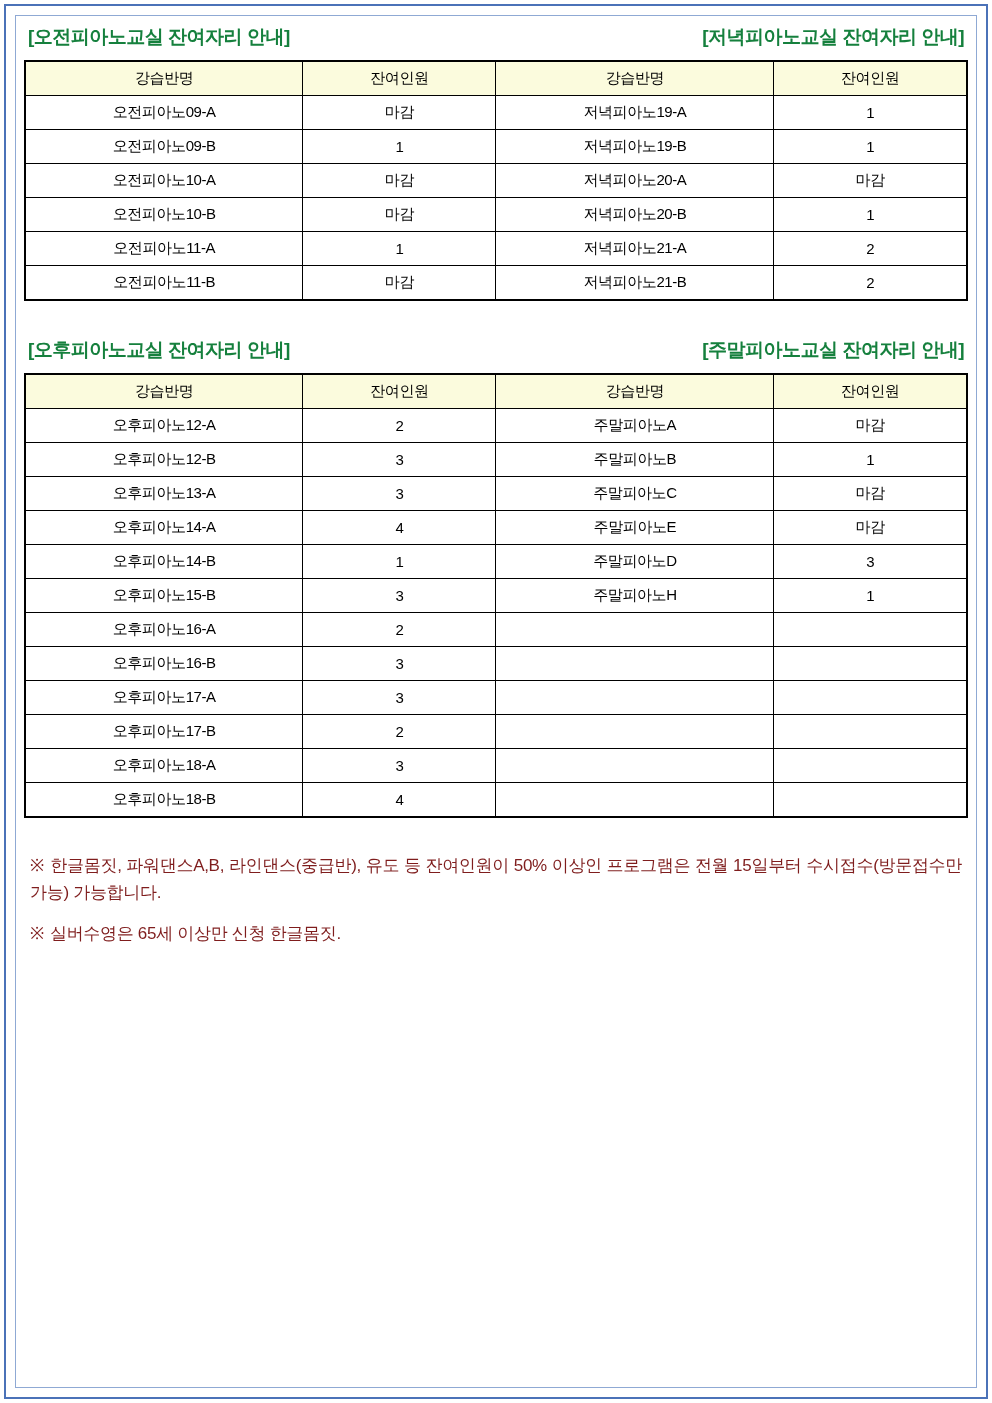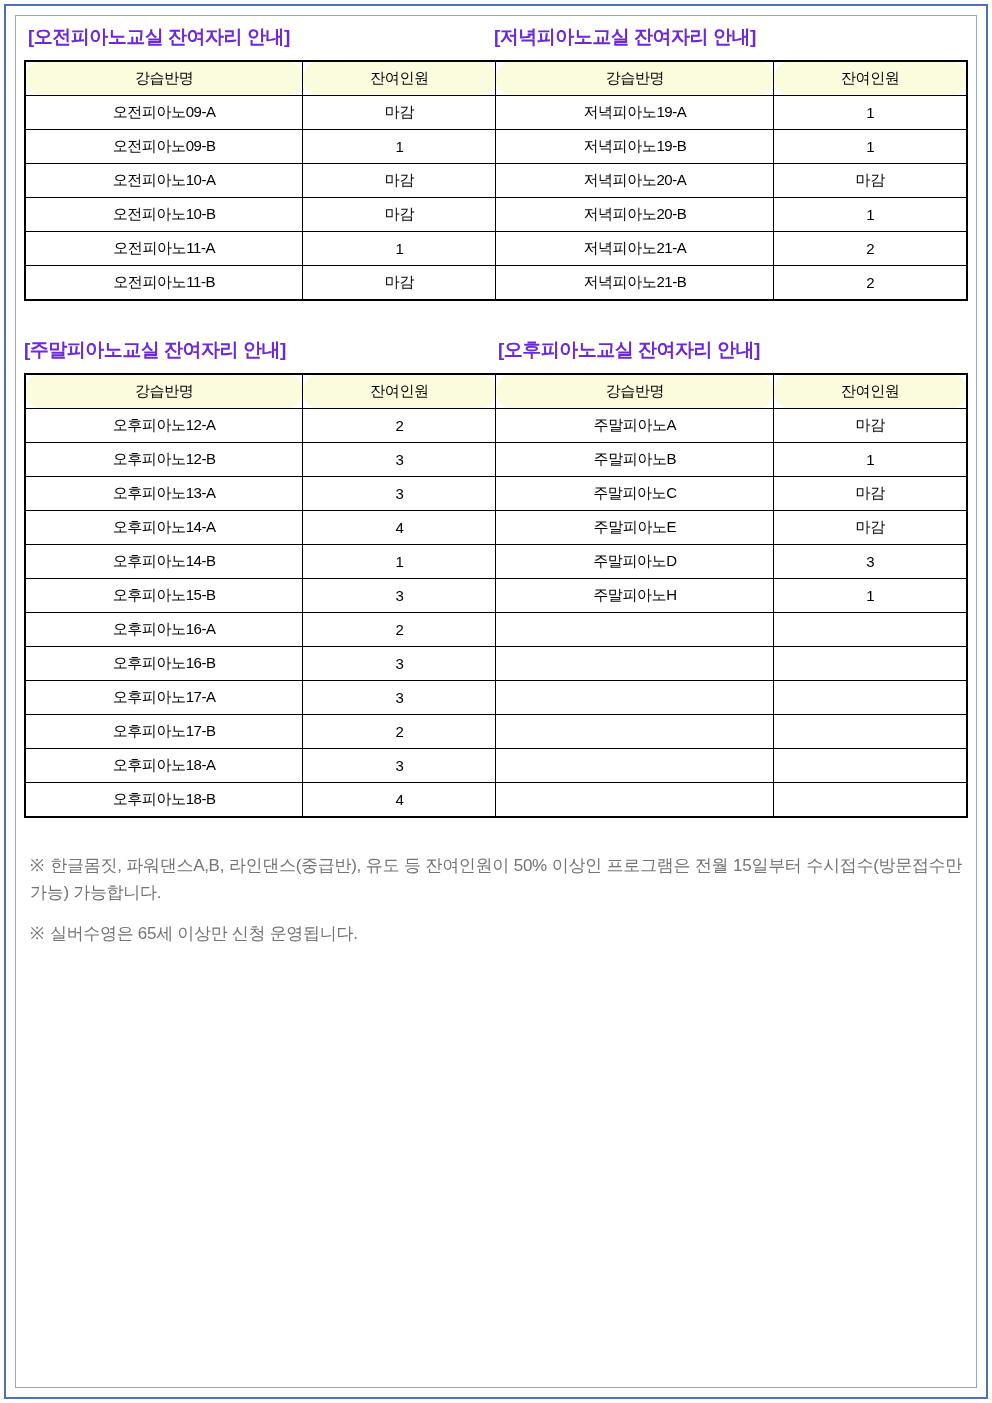--- a/index.html
+++ b/index.html
@@ -39,34 +39,34 @@
     width: 944px;
     box-sizing: border-box;
   }
 
   .section-head-row {
     display: flex;
     align-items: baseline;
     margin-bottom: 10px;
   }
   .section-title {
-    color: #6d28d9;
+    color: #15803d;
     font-weight: bold;
     font-size: 19px;
     letter-spacing: -0.5px;
     white-space: nowrap;
   }
   .section-title.left {
     width: 470px;
     padding-left: 4px;
     box-sizing: border-box;
   }
   .section-title.right {
     width: 470px;
-    text-align: left;
+    text-align: right;
     box-sizing: border-box;
   }
 
   table.grid {
     border-collapse: collapse;
     width: 100%;
     table-layout: fixed;
     border: 2px solid #000000;
   }
   table.grid th, table.grid td {
@@ -75,37 +75,36 @@
     font-size: 15px;
     text-align: center;
     color: #000000;
     padding: 0 2px;
     letter-spacing: -0.4px;
   }
   table.grid th {
     background: #fbfbdd;
     font-weight: normal;
     font-size: 15px;
-    border-radius: 17px;
   }
   table.grid td.empty {
     background: #ffffff;
   }
   .col-name { width: 29.5%; }
   .col-cnt  { width: 20.5%; }
 
   .spacer-block { height: 36px; }
 
   .notes {
     margin-top: 34px;
     padding: 0 6px;
   }
   .note {
     font-size: 17px;
-    color: #737373;
+    color: #7f1d1d;
     line-height: 1.6;
     margin-bottom: 14px;
     text-align: justify;
     letter-spacing: -0.3px;
   }
   .note .mark {
     margin-right: 6px;
   }
 </style>
 </head>
@@ -175,22 +174,22 @@
           <td>2</td>
         </tr>
       </tbody>
     </table>
   </div>
 
   <div class="spacer-block"></div>
 
   <div>
     <div class="section-head-row">
+      <div class="section-title left">[오후피아노교실 잔여자리 안내]</div>
       <div class="section-title right">[주말피아노교실 잔여자리 안내]</div>
-      <div class="section-title left">[오후피아노교실 잔여자리 안내]</div>
     </div>
     <table class="grid">
       <colgroup>
         <col class="col-name">
           <col class="col-cnt">
           <col class="col-name">
           <col class="col-cnt">
       </colgroup>
       <thead>
         <tr>
@@ -275,17 +274,17 @@
         </tr>
       </tbody>
     </table>
   </div>
 
   <div class="notes">
     <div class="note">
       <span class="mark">※</span><span>한글몸짓, 파워댄스A,B, 라인댄스(중급반), 유도 등 잔여인원이 50% 이상인 프로그램은 전월 15일부터 수시접수(방문접수만 가능) 가능합니다.</span>
     </div>
     <div class="note">
-      <span class="mark">※</span><span>실버수영은 65세 이상만 신청 운영됩니다.</span>
+      <span class="mark">※</span><span>실버수영은 65세 이상만 신청 한글몸짓.</span>
     </div>
   </div>
 
 </div>
 
 </body></html>

